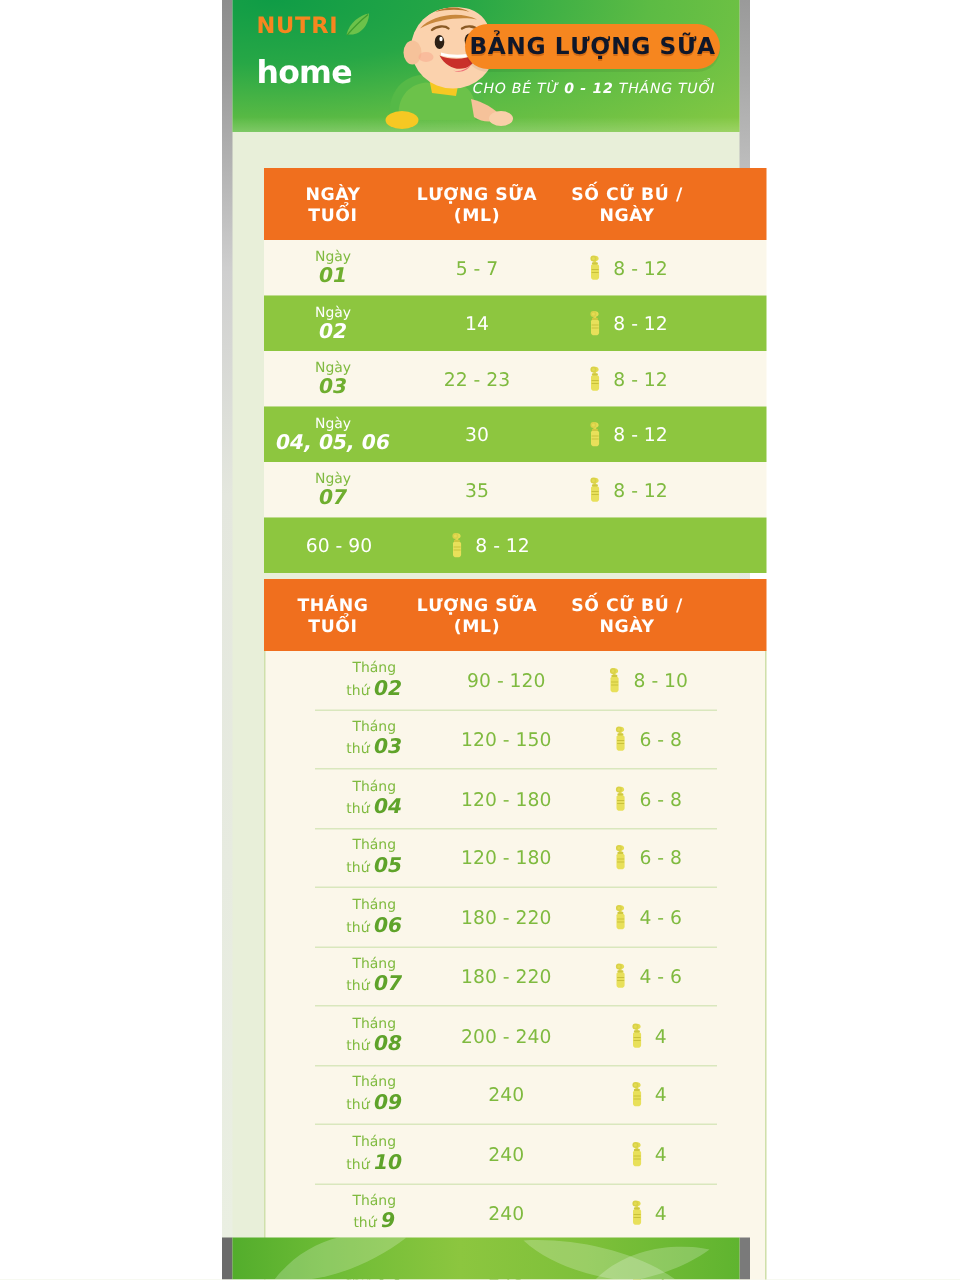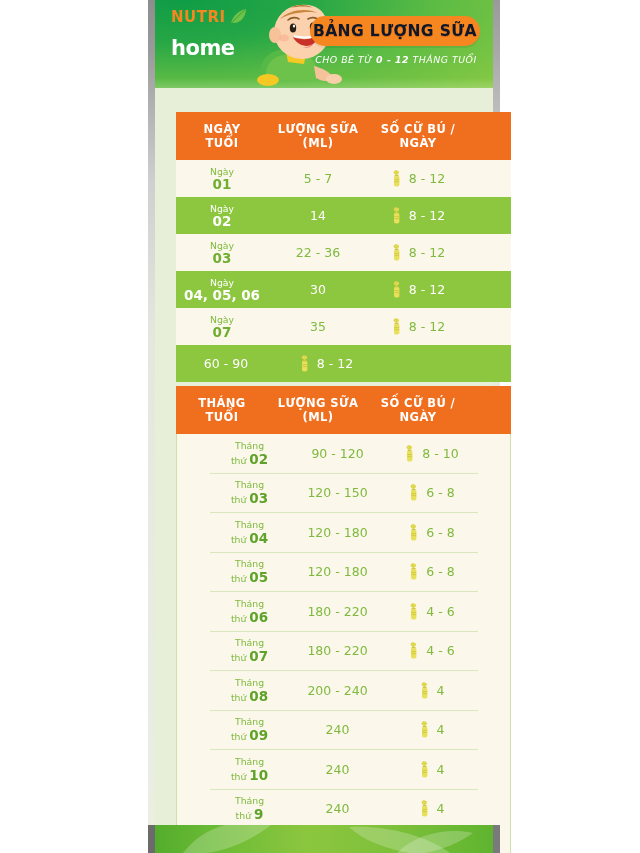--- a/index.html
+++ b/index.html
@@ -67,21 +67,21 @@
     flex:0 0 auto;text-align:center;color:#ffffff;font-weight:bold;
     font-size:11.5px;line-height:14px;letter-spacing:.4px;
   }
   .c1{width:92px;}
   .c2{width:100px;}
   .c3{width:100px;}
 
   .trow{display:flex;align-items:center;height:37px;}
   .trow .cell{flex:0 0 auto;text-align:center;}
   .cell-age{font-size:9.3px;line-height:11px;}
-  .cell-age .num{font-size:13.5px;font-weight:bold;display:block;line-height:14px;}
+  .cell-age .num{font-size:13.5px;font-weight:bold;display:block;line-height:14px;font-style:italic;}
   .cell-age .inl{font-size:12px;font-weight:bold;}
   .cell-ml{font-size:12.5px;}
   .cell-feed{font-size:12.5px;display:flex;align-items:center;justify-content:center;gap:5px;}
 
   
   .tbl1 .trow.cream{background:#fbf7ea;color:#7fba3f;}
   .tbl1 .trow.green{background:#8dc63f;color:#ffffff;}
   .tbl1 .trow.cream .cell-age .num,.tbl1 .trow.cream .cell-age .inl{color:#6fae2f;}
   .tbl1 .trow.wide .cell-age{font-size:9px;line-height:12px;}
 
@@ -214,21 +214,21 @@
               <rect x="3.6" y="4.8" width="4" height="1.8" rx="0.7" fill="#cfc83f"></rect>
               <path d="M3 7.2 C3 6.6 3.5 6.3 4.2 6.3 L7.2 6.3 C7.9 6.3 8.4 6.7 8.4 7.4 L8.4 14.6 C8.4 15.8 7.6 16.5 6.3 16.5 L5.1 16.5 C3.8 16.5 3 15.8 3 14.6 Z" fill="#e8e05a"></path>
               <path d="M3.4 9.6 L8.1 9.6 M3.4 11.6 L8.1 11.6" stroke="#c9c13a" stroke-width="0.7"></path>
               <circle cx="4.6" cy="2.3" r="1.5" fill="none" stroke="#d9d148" stroke-width="1"></circle>
             </svg>
             <span>8 - 12</span>
           </div>
         </div>
         <div class="trow cream">
           <div class="cell c1 cell-age"><span>Ngày</span><span class="num">03</span></div>
-          <div class="cell c2 cell-ml">22 - 36</div>
+          <div class="cell c2 cell-ml">22 - 23</div>
           <div class="cell c3 cell-feed">
             <svg class="bottle" width="13" height="17" viewBox="0 0 13 17">
               <path d="M5.1 0.6 C6.7 0.2 8.1 1.1 8.1 2.4 C8.1 3.4 7.3 4 6.4 4.1 L6.4 5.1 L4.6 5.1 L4.6 4.1 C3.6 3.9 3 3.2 3 2.4 C3 1.5 3.9 0.9 5.1 0.6 Z" fill="#e4dc52"></path>
               <rect x="3.6" y="4.8" width="4" height="1.8" rx="0.7" fill="#cfc83f"></rect>
               <path d="M3 7.2 C3 6.6 3.5 6.3 4.2 6.3 L7.2 6.3 C7.9 6.3 8.4 6.7 8.4 7.4 L8.4 14.6 C8.4 15.8 7.6 16.5 6.3 16.5 L5.1 16.5 C3.8 16.5 3 15.8 3 14.6 Z" fill="#e8e05a"></path>
               <path d="M3.4 9.6 L8.1 9.6 M3.4 11.6 L8.1 11.6" stroke="#c9c13a" stroke-width="0.7"></path>
               <circle cx="4.6" cy="2.3" r="1.5" fill="none" stroke="#d9d148" stroke-width="1"></circle>
             </svg>
             <span>8 - 12</span>
           </div>

